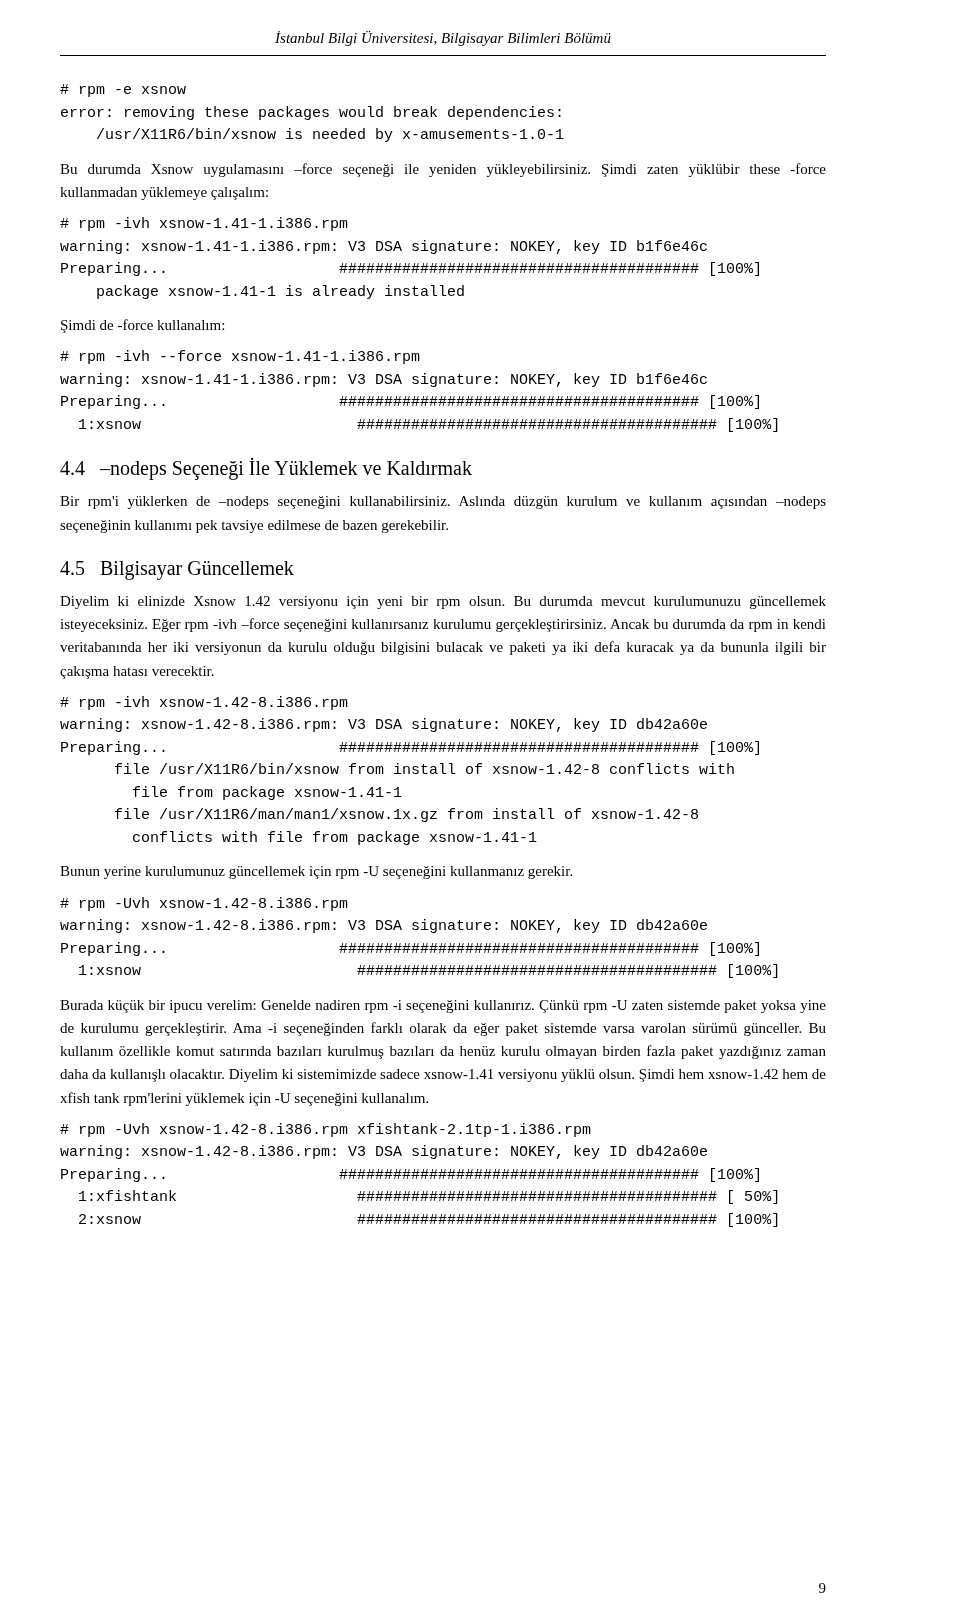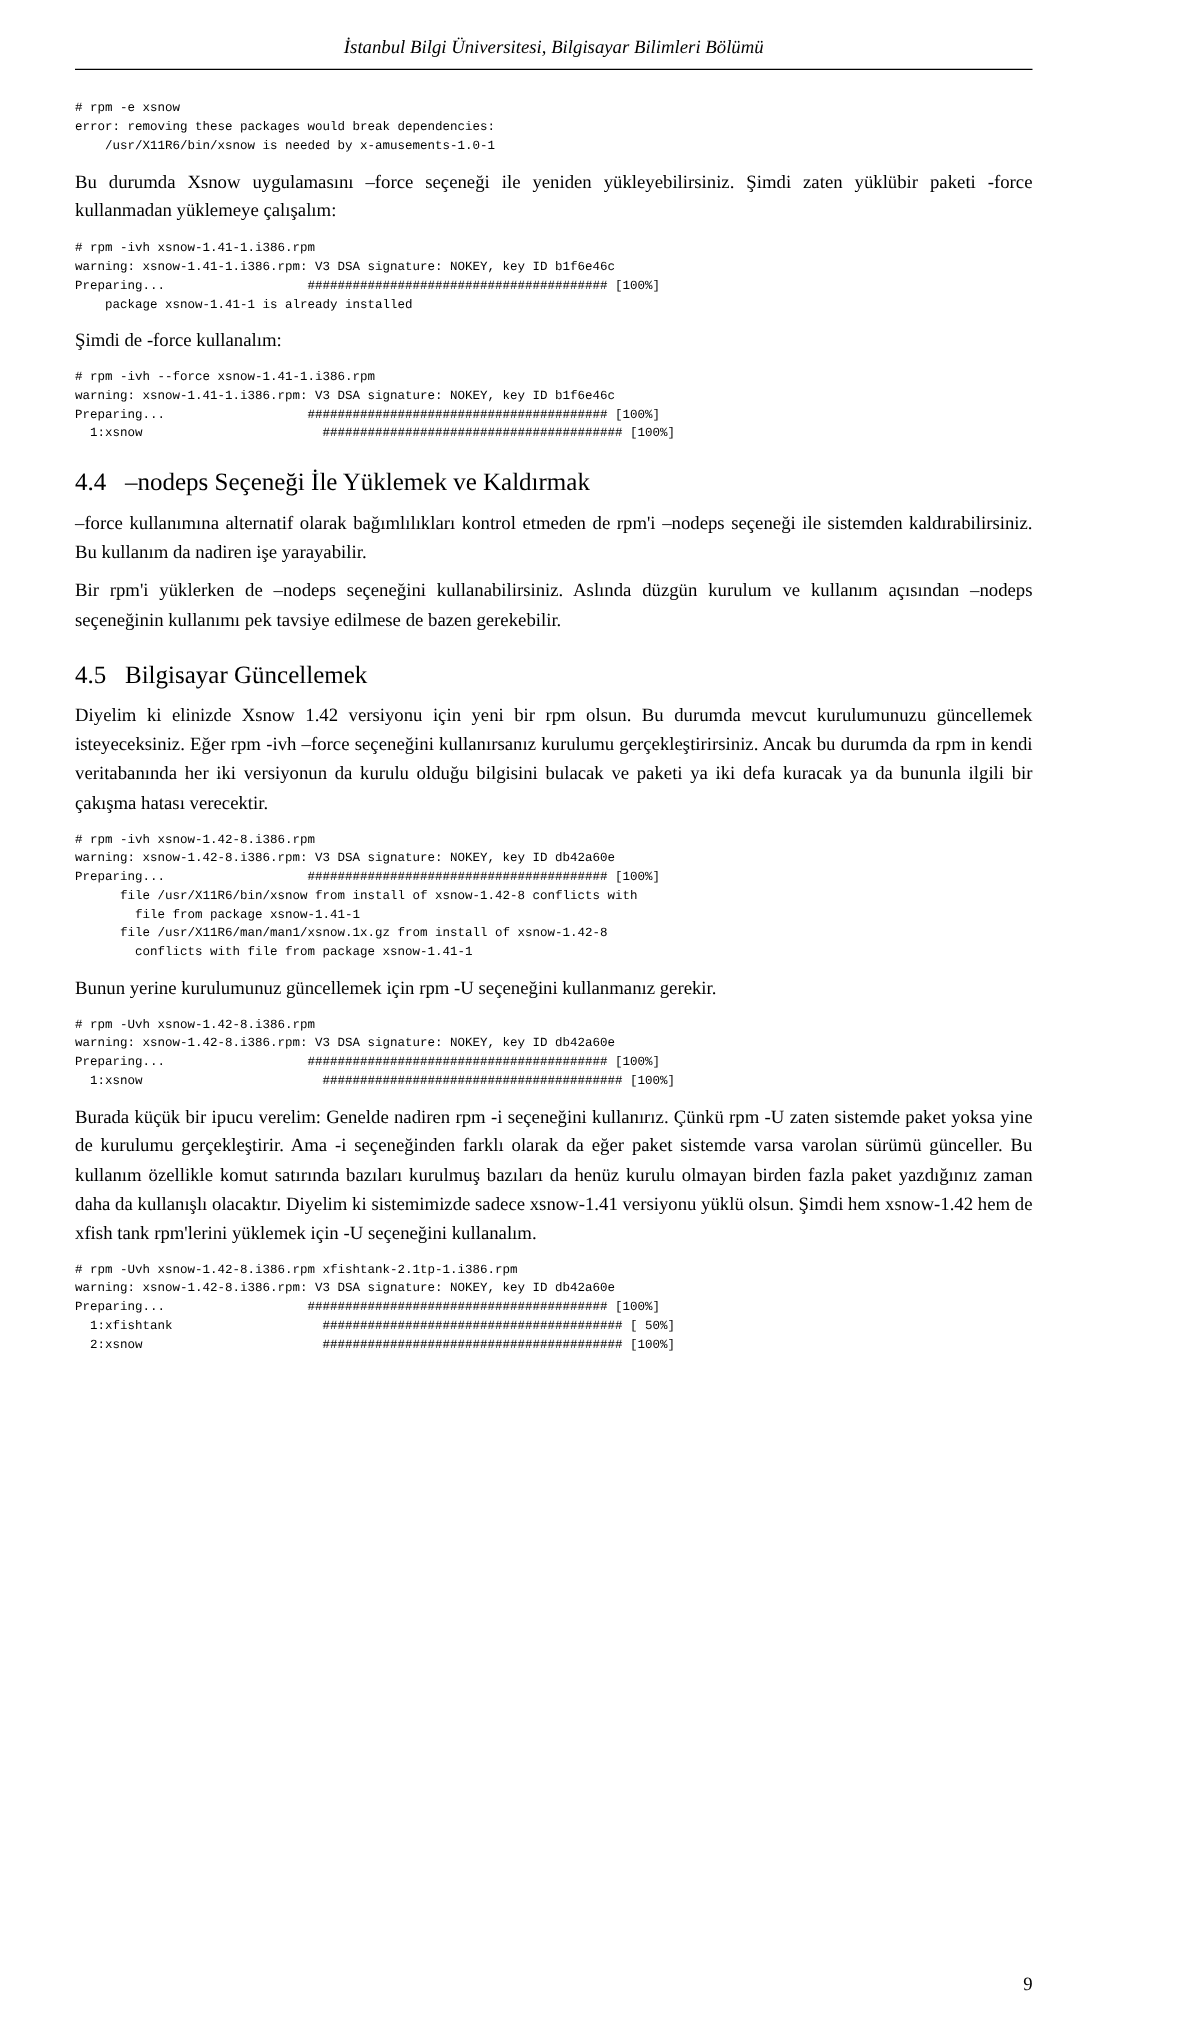--- a/index.html
+++ b/index.html
@@ -20,21 +20,21 @@
     .header {
       text-align: center;
       font-size: 15px;
       font-style: italic;
       border-bottom: 1px solid #000;
       padding-bottom: 8px;
       margin-bottom: 24px;
     }
     .code-block {
       font-family: 'Courier New', Courier, monospace;
-      font-size: 10px;
+      font-size: 15px;
       line-height: 1.5;
       margin: 10px 0;
       white-space: pre-wrap;
       word-break: break-all;
     }
     .body-text {
       font-size: 15px;
       line-height: 1.55;
       text-align: justify;
       margin: 8px 0;
@@ -57,41 +57,40 @@
 <div class="page">
 
   <div class="header">
     <span>İstanbul Bilgi Üniversitesi, Bilgisayar Bilimleri Bölümü</span>
   </div>
 
   <div class="code-block"># rpm -e xsnow
 error: removing these packages would break dependencies:
     /usr/X11R6/bin/xsnow is needed by x-amusements-1.0-1</div>
 
-  <div class="body-text">Bu durumda Xsnow uygulamasını –force seçeneği ile yeniden yükleyebilirsiniz. Şimdi zaten yüklübir paketi -force kullanmadan yüklemeye çalışalım:</div>
+  <div class="body-text">Bu durumda Xsnow uygulamasını –force seçeneği ile yeniden yükleyebilirsiniz. Şimdi zaten yüklübir these -force kullanmadan yüklemeye çalışalım:</div>
 
   <div class="code-block"># rpm -ivh xsnow-1.41-1.i386.rpm
 warning: xsnow-1.41-1.i386.rpm: V3 DSA signature: NOKEY, key ID b1f6e46c
 Preparing...                   ######################################## [100%]
     package xsnow-1.41-1 is already installed</div>
 
   <div class="body-text">Şimdi de -force kullanalım:</div>
 
   <div class="code-block"># rpm -ivh --force xsnow-1.41-1.i386.rpm
 warning: xsnow-1.41-1.i386.rpm: V3 DSA signature: NOKEY, key ID b1f6e46c
 Preparing...                   ######################################## [100%]
   1:xsnow                        ######################################## [100%]</div>
 
   <div class="section-heading">
     <span>4.4</span>
     &nbsp;
     <span>–nodeps Seçeneği İle Yüklemek ve Kaldırmak</span>
   </div>
 
-  <div class="body-text">–force kullanımına alternatif olarak bağımlılıkları kontrol etmeden de rpm'i –nodeps seçeneği ile sistemden kaldırabilirsiniz. Bu kullanım da nadiren işe yarayabilir.</div>
 
 
   <div class="body-text">Bir rpm'i yüklerken de –nodeps seçeneğini kullanabilirsiniz. Aslında düzgün kurulum ve kullanım açısından –nodeps seçeneğinin kullanımı pek tavsiye edilmese de bazen gerekebilir.</div>
 
 
   <div class="section-heading">
     <span>4.5</span>
     &nbsp;
     <span>Bilgisayar Güncellemek</span>
   </div>

